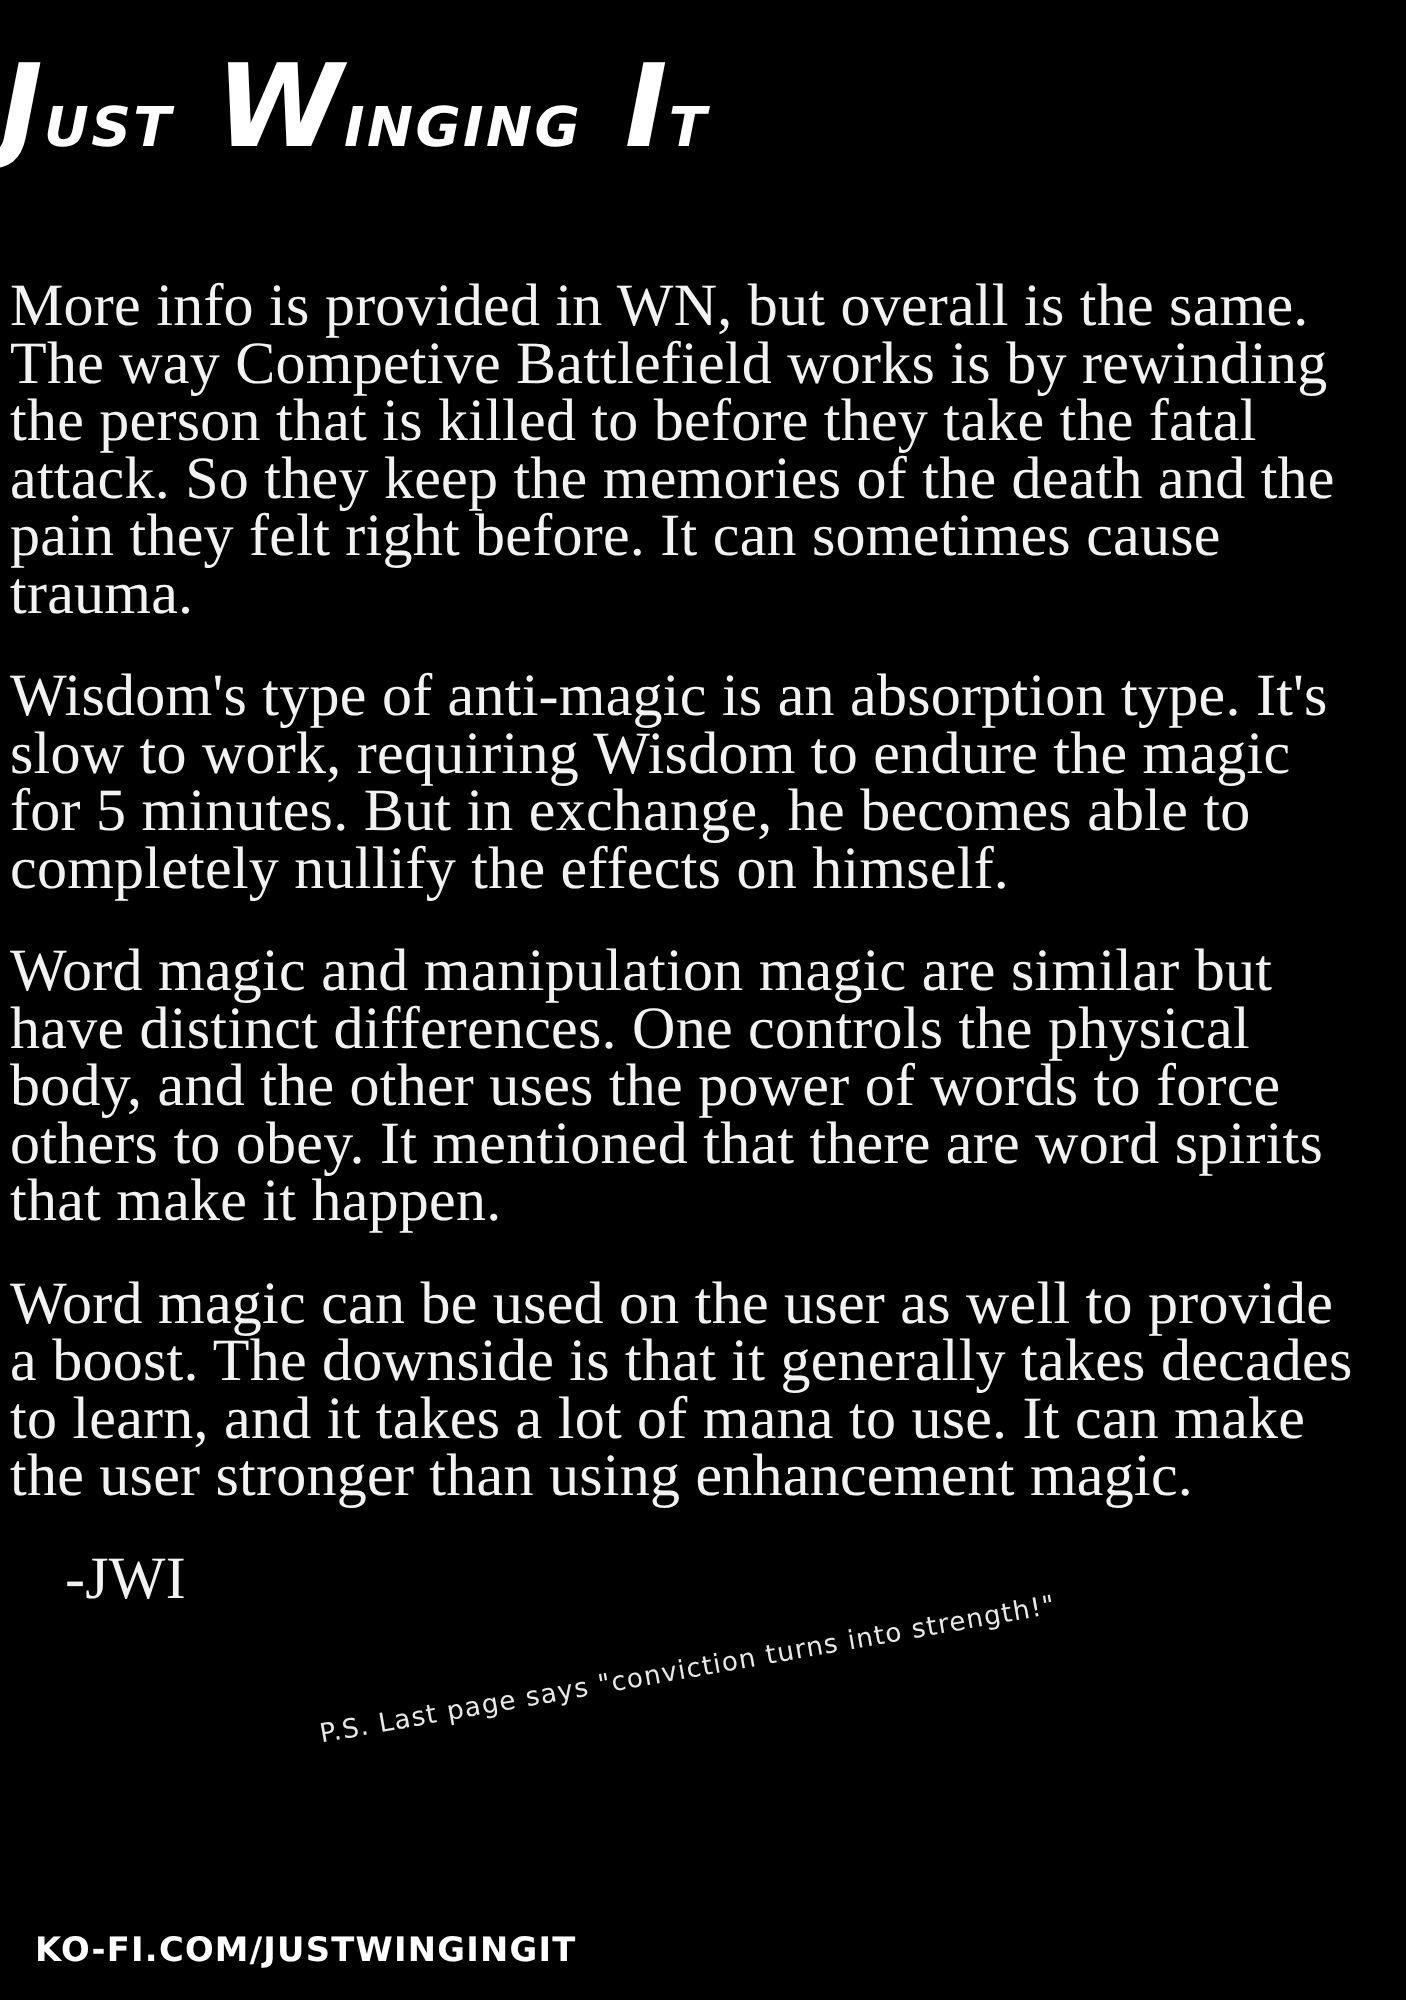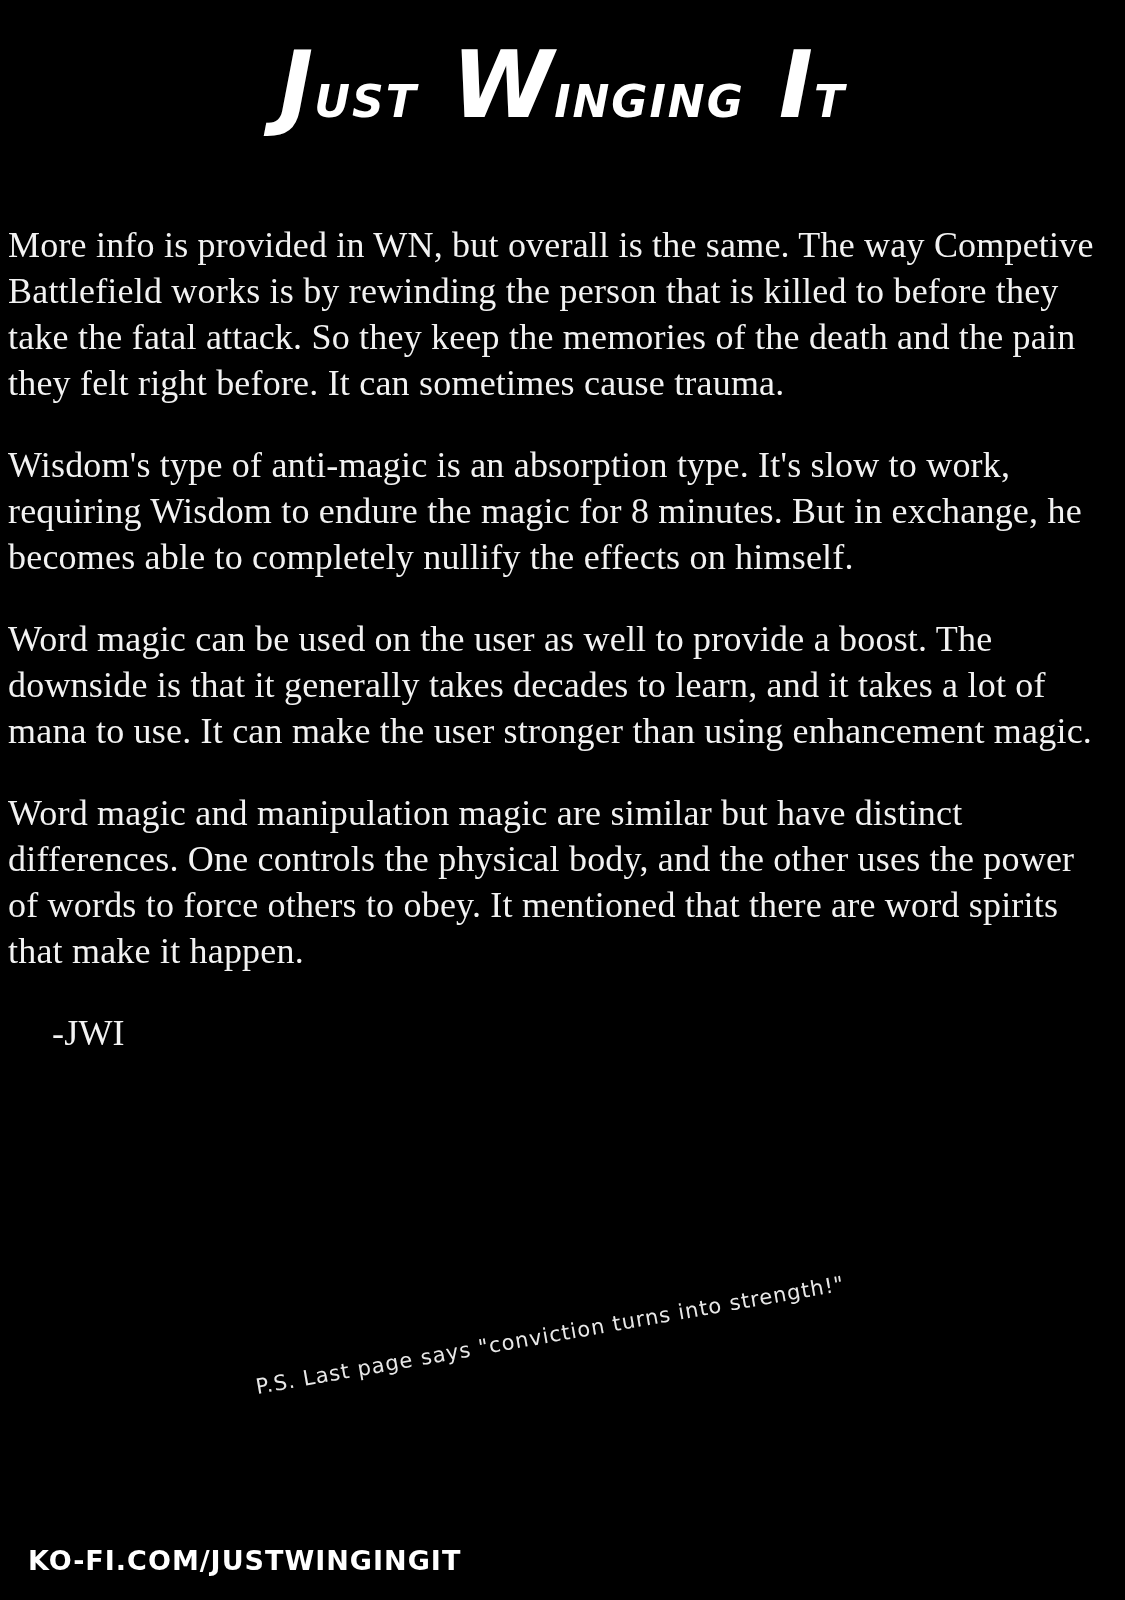--- a/index.html
+++ b/index.html
@@ -15,21 +15,21 @@
     font-family: "Liberation Serif", serif;
     color: #ffffff;
   }
 
   
   .title-block {
     position: absolute;
     top: 40px;
     left: 0;
     width: 1125px;
-    text-align: center;
+    text-align: left;
     white-space: nowrap;
   }
   .title-word {
     display: inline-block;
     font-family: "DejaVu Sans", sans-serif;
     font-weight: bold;
     font-style: italic;
     color: #ffffff;
     letter-spacing: 1px;
   }
@@ -48,21 +48,21 @@
 
   
   .body-text {
     position: absolute;
     top: 222px;
     left: 8px;
     width: 1090px;
   }
   .para {
     font-family: "Liberation Serif", serif;
-    font-size: 36px;
+    font-size: 48px;
     line-height: 46px;
     color: #f2f2f2;
     margin: 0 0 36px 0;
     letter-spacing: 0.2px;
   }
   .para.signature {
     margin-bottom: 0;
     margin-left: 44px;
   }
 
@@ -99,21 +99,21 @@
 <div class="title-block">
   <span class="title-word"><span class="cap">J</span><span class="rest">UST</span></span>
   <span class="title-gap"></span>
   <span class="title-word"><span class="cap">W</span><span class="rest">INGING</span></span>
   <span class="title-gap"></span>
   <span class="title-word"><span class="cap">I</span><span class="rest">T</span></span>
 </div>
 
 <div class="body-text">
   <p class="para">More info is provided in WN, but overall is the same. The way Competive Battlefield works is by rewinding the person that is killed to before they take the fatal attack. So they keep the memories of the death and the pain they felt right before. It can sometimes cause trauma.</p>
-  <p class="para">Wisdom's type of anti-magic is an absorption type. It's slow to work, requiring Wisdom to endure the magic for 8 minutes. But in exchange, he becomes able to completely nullify the effects on himself.</p>
+  <p class="para">Wisdom's type of anti-magic is an absorption type. It's slow to work, requiring Wisdom to endure the magic for 5 minutes. But in exchange, he becomes able to completely nullify the effects on himself.</p>
+  <p class="para">Word magic and manipulation magic are similar but have distinct differences. One controls the physical body, and the other uses the power of words to force others to obey. It mentioned that there are word spirits that make it happen.</p>
   <p class="para">Word magic can be used on the user as well to provide a boost. The downside is that it generally takes decades to learn, and it takes a lot of mana to use. It can make the user stronger than using enhancement magic.</p>
-  <p class="para">Word magic and manipulation magic are similar but have distinct differences. One controls the physical body, and the other uses the power of words to force others to obey. It mentioned that there are word spirits that make it happen.</p>
   <p class="para signature">-JWI</p>
 </div>
 
 <div class="ps-note">P.S. Last page says "conviction turns into strength!"</div>
 
 <div class="footer">KO-FI.COM/JUSTWINGINGIT</div>
 
 </body></html>

